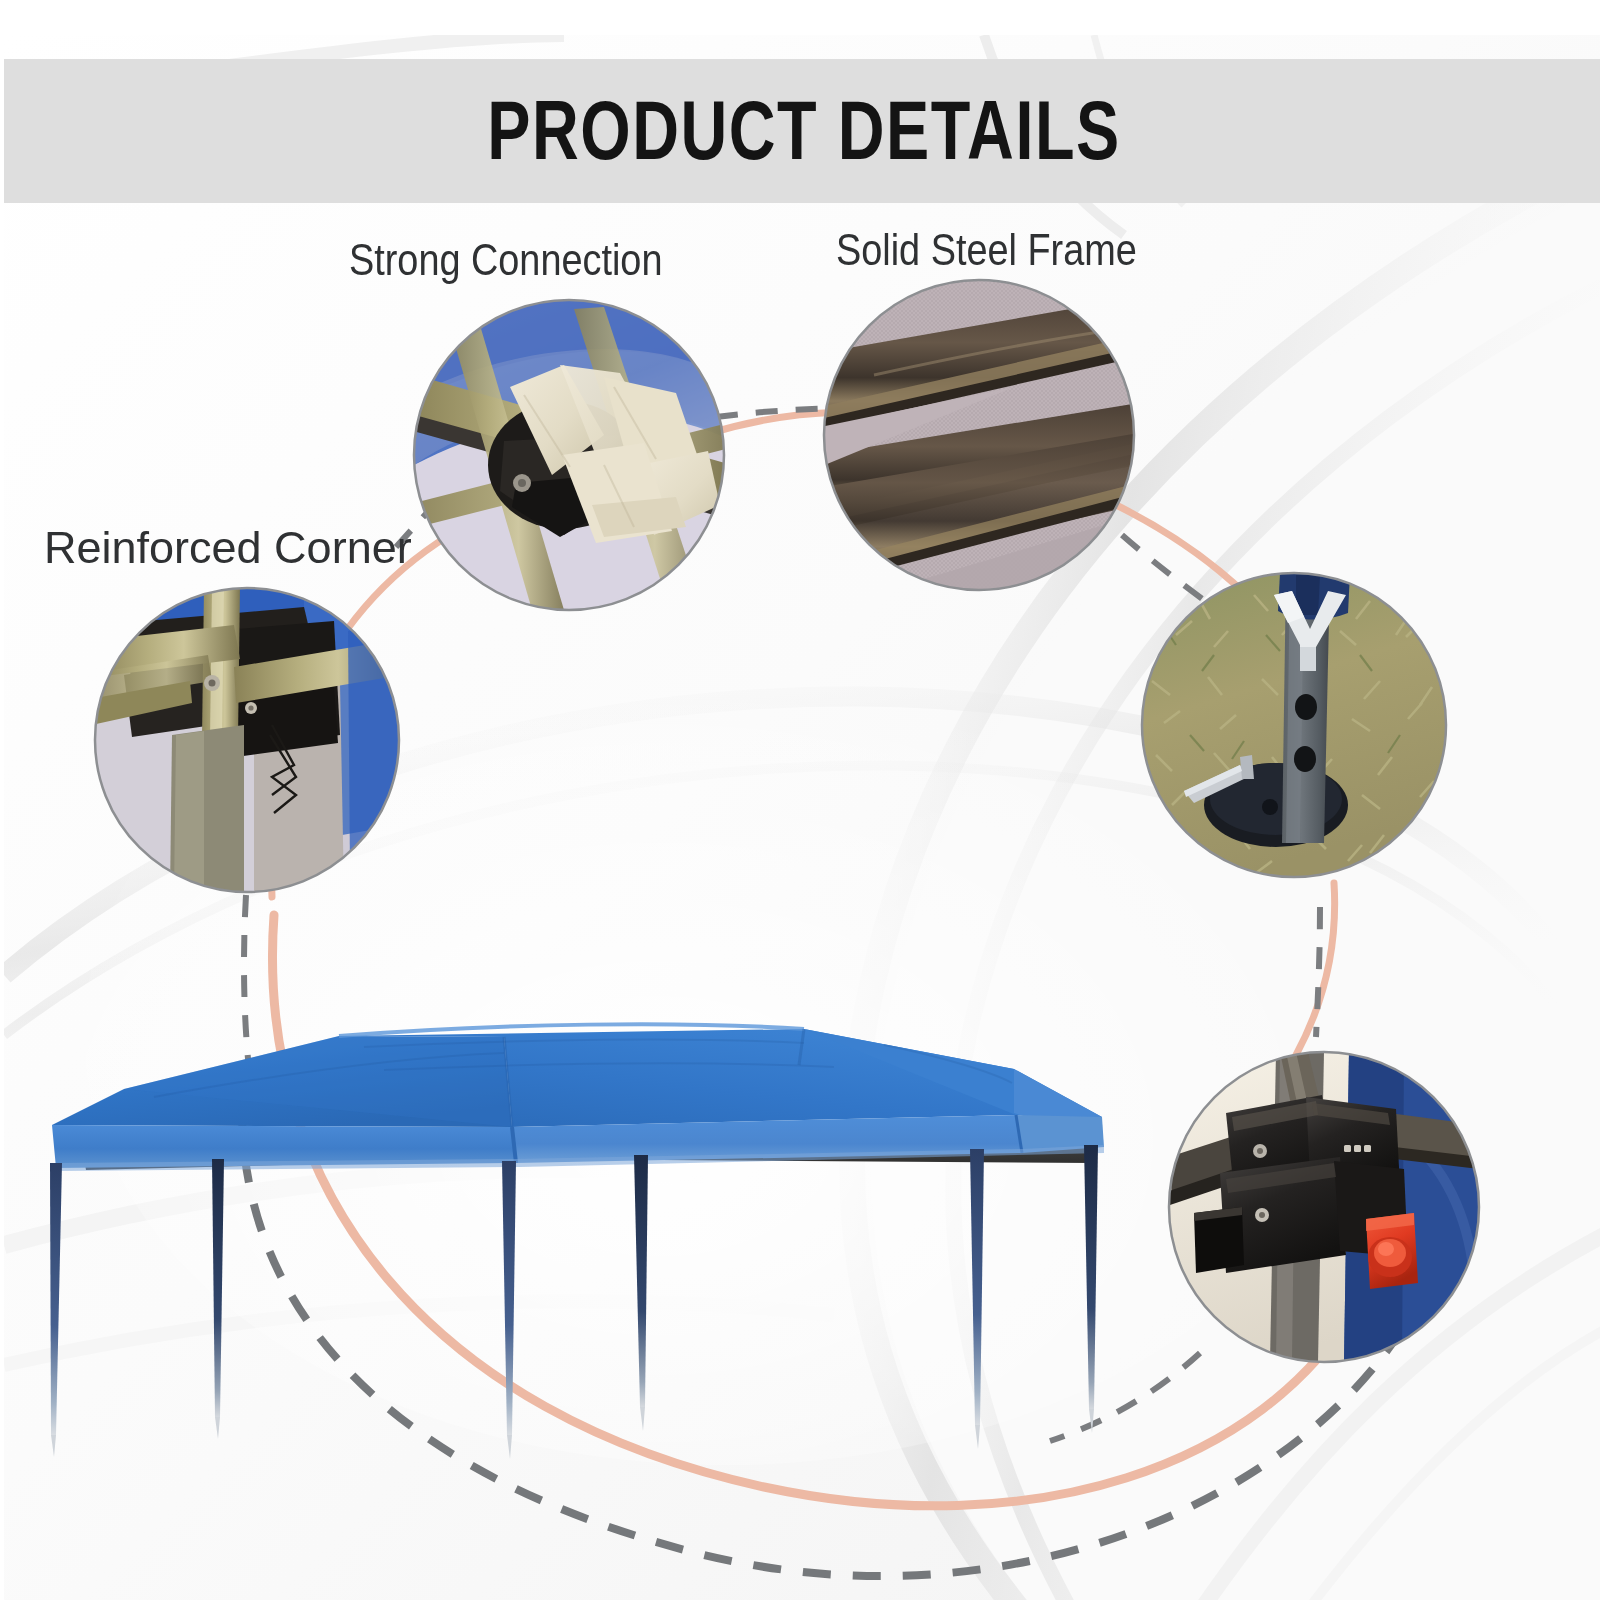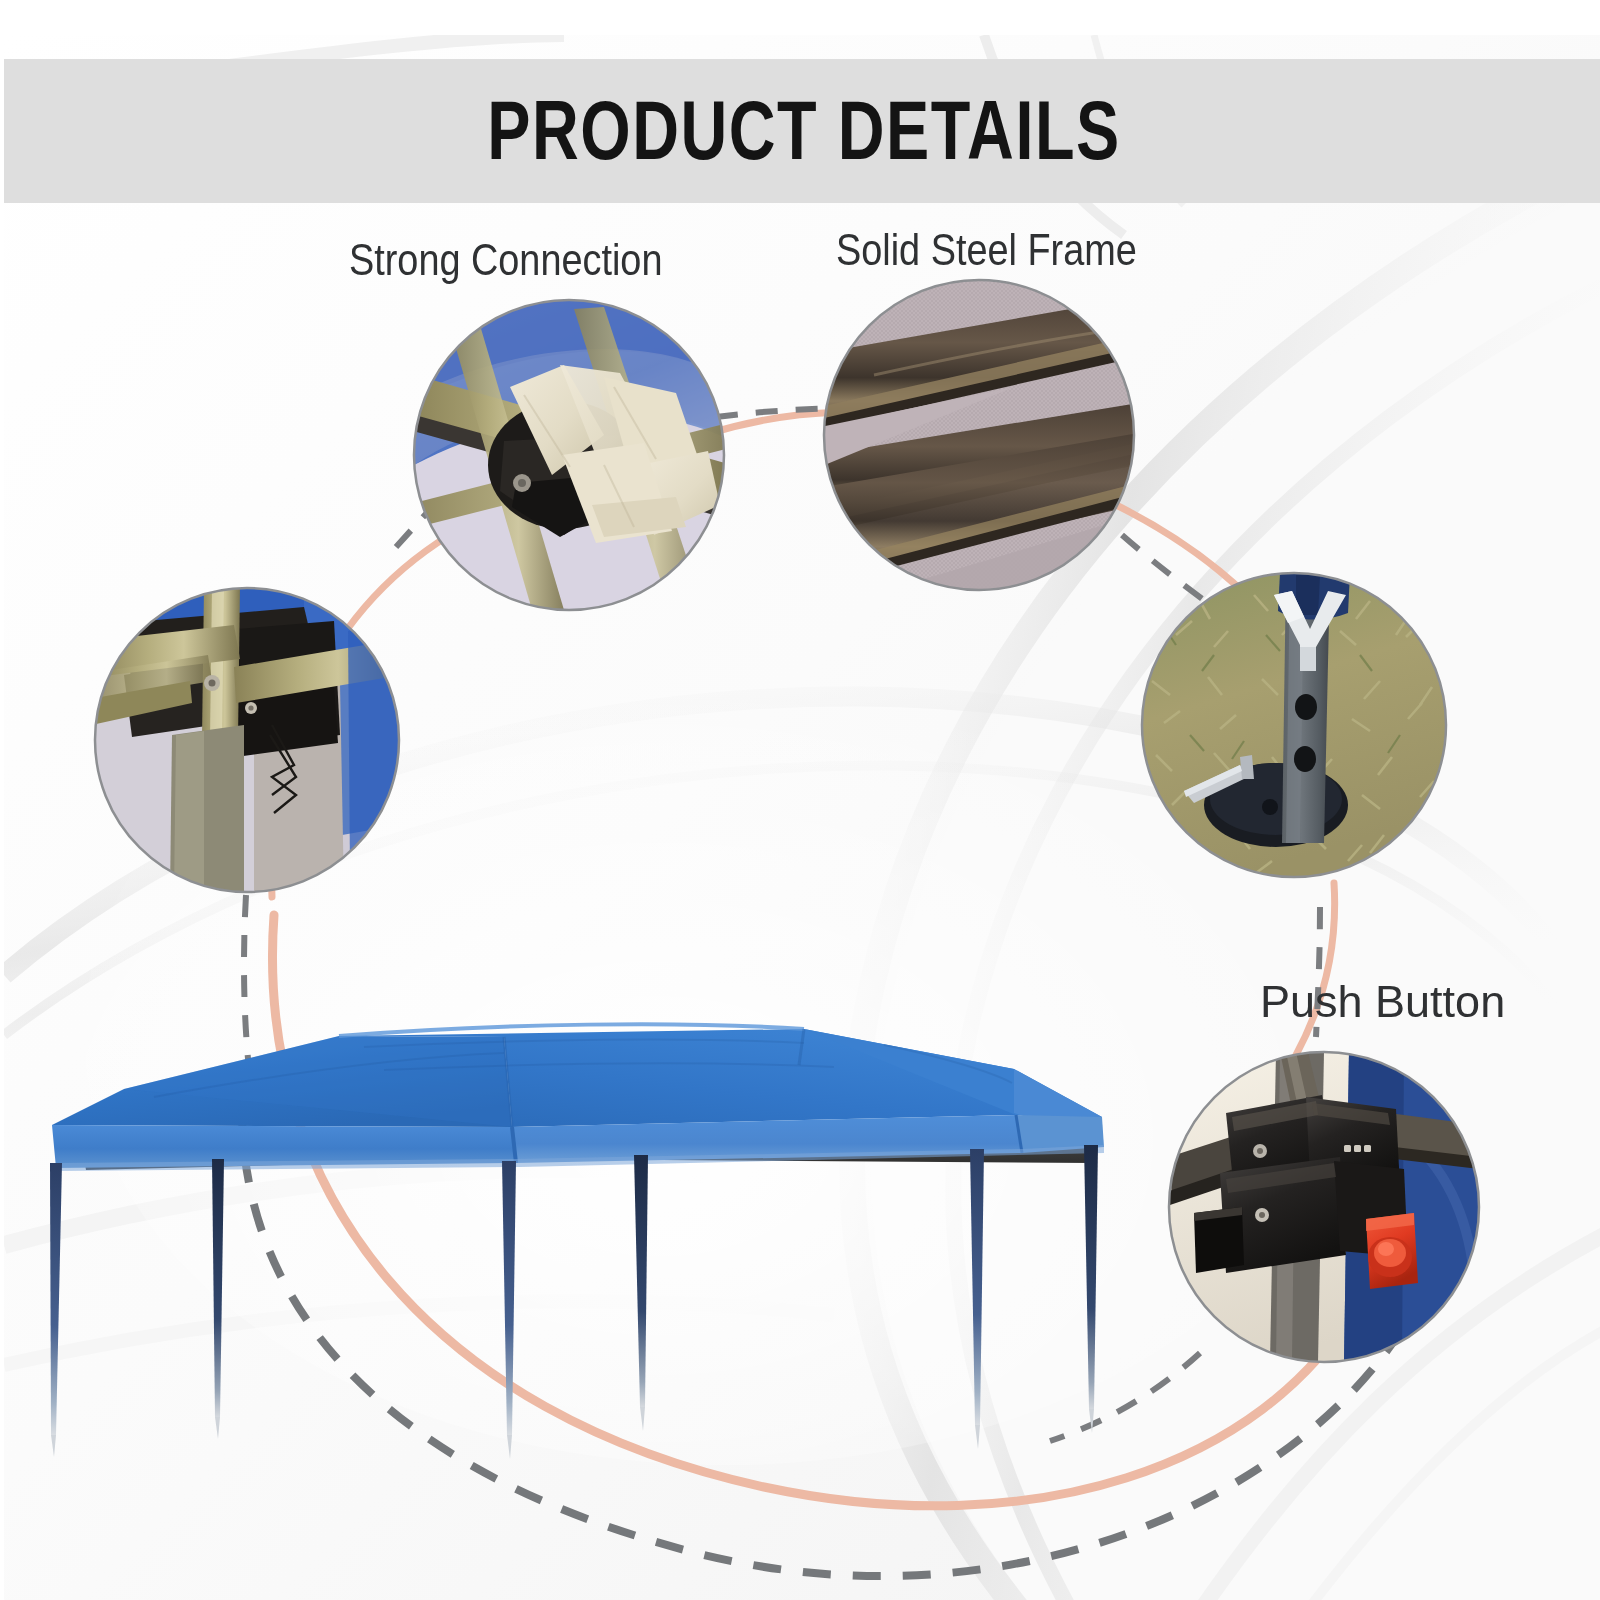--- a/index.html
+++ b/index.html
@@ -524,15 +524,15 @@
       </g>
       <circle cx="1320" cy="1172" r="155" fill="none" stroke="#8d8f92" stroke-width="2.5"></circle>
     </g>
   </svg>
 
   <div class="title-band"></div>
   <div class="title-text">PRODUCT DETAILS</div>
 
   <div class="label cond lbl-strong-connection">Strong Connection</div>
   <div class="label cond lbl-solid-steel">Solid Steel Frame</div>
-  <div class="label lbl-push-button">Push Button</div>
+  <div class="label lbl-reinforced">Reinforced Corner</div>
 
 </div>
 
 </body></html>

